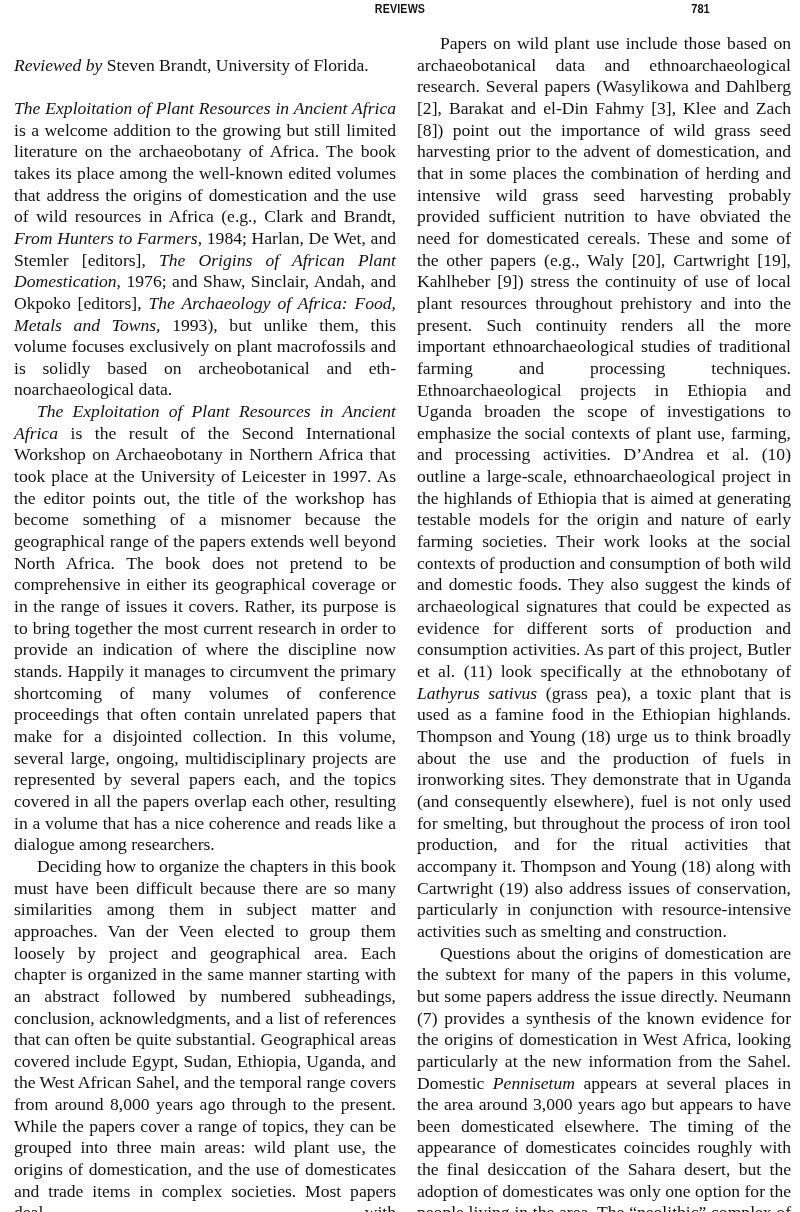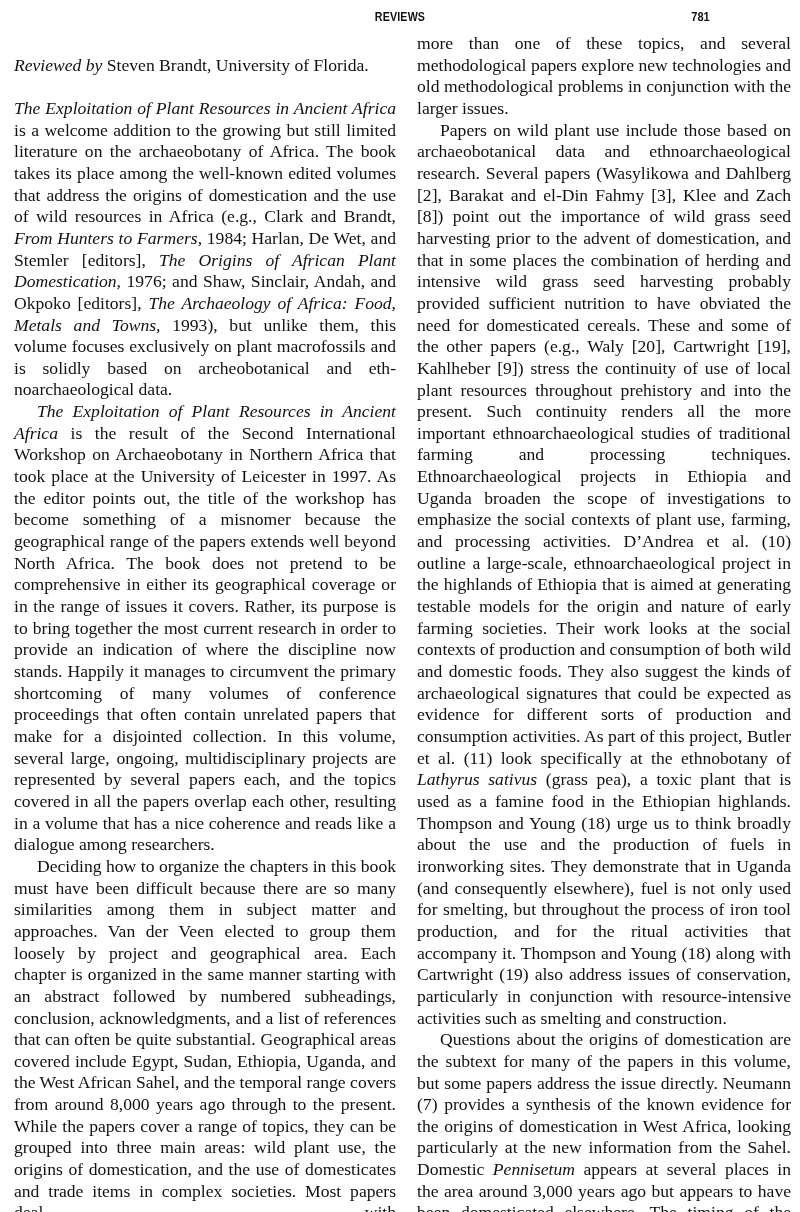--- a/index.html
+++ b/index.html
@@ -1,17 +1,17 @@
 <!DOCTYPE html>
 <html><head>
 <meta charset="utf-8">
 <style>
   html, body { margin: 0; padding: 0; background: #ffffff; }
   body { width: 800px; height: 1212px; position: relative; overflow: hidden; color: #111; }
-  .header { position: absolute; top: 12px; left: 0; width: 720px; height: 14px; text-decoration: underline; }
+  .header { position: absolute; top: 4px; left: 0; width: 720px; height: 14px; text-decoration: underline; }
   .running-head { position: absolute; top: -3px; left: 0; width: 800px; text-align: center;
     font-family: "Liberation Sans", sans-serif; font-weight: bold; font-size: 13px; letter-spacing: 0.2px; transform: scaleX(0.82); }
   .page-number { position: absolute; top: -3px; right: 10px;
     font-family: "Liberation Sans", sans-serif; font-weight: bold; font-size: 13px; transform: scaleX(0.85); transform-origin: right; }
   .col { position: absolute; top: 33px; font-family: "Liberation Serif", serif; font-size: 17.6px; line-height: 21.65px; text-align: justify; hyphens: manual; }
   .col-left { left: 14px; width: 382px; }
   .col-right { left: 417px; width: 374px; }
   .col p { margin: 0; }
   .indent { text-indent: 23px; }
   .gap-1 { margin-top: 21.65px !important; }
@@ -27,16 +27,15 @@
 </div>
 
 <div class="col col-left">
   <p class="gap-1"><i>Reviewed by</i><span> Steven Brandt, University of Florida.</span></p>
   <p class="gap-2"><i>The Exploitation of Plant Resources in Ancient Africa</i><span> is a welcome addition to the growing but still limited liter­ature on the archaeobotany of Africa. The book takes its place among the well-known edited volumes that address the origins of domestication and the use of wild resources in Africa (e.g., Clark and Brandt, </span><i>From Hunters to Farm­ers,</i><span> 1984; Harlan, De Wet, and Stemler [editors], </span><i>The Ori­gins of African Plant Domestication,</i><span> 1976; and Shaw, Sinclair, Andah, and Okpoko [editors], </span><i>The Archaeology of Africa: Food, Metals and Towns,</i><span> 1993), but unlike them, this volume focuses exclusively on plant macro­fossils and is solidly based on archeobotanical and eth­noarchaeological data.</span></p>
   <p class="indent"><i>The Exploitation of Plant Resources in Ancient Africa</i><span> is the result of the Second International Workshop on Archaeobotany in Northern Africa that took place at the University of Leicester in 1997. As the editor points out, the title of the workshop has become something of a mis­nomer because the geographical range of the papers extends well beyond North Africa. The book does not pre­tend to be comprehensive in either its geographical cov­erage or in the range of issues it covers. Rather, its purpose is to bring together the most current research in order to provide an indication of where the discipline now stands. Happily it manages to circumvent the primary short­coming of many volumes of conference proceedings that often contain unrelated papers that make for a disjointed collection. In this volume, several large, ongoing, multi­disciplinary projects are represented by several papers each, and the topics covered in all the papers overlap each other, resulting in a volume that has a nice coherence and reads like a dialogue among researchers.</span></p>
   <p class="indent" style="text-align-last: justify;"><span>Deciding how to organize the chapters in this book must have been difficult because there are so many sim­ilarities among them in subject matter and approaches. Van der Veen elected to group them loosely by project and geographical area. Each chapter is organized in the same manner starting with an abstract followed by num­bered subheadings, conclusion, acknowledgments, and a list of references that can often be quite substantial. Geo­graphical areas covered include Egypt, Sudan, Ethiopia, Uganda, and the West African Sahel, and the temporal range covers from around 8,000 years ago through to the present. While the papers cover a range of topics, they can be grouped into three main areas: wild plant use, the origins of domestication, and the use of domesticates and trade items in complex societies. Most papers deal with </span></p>
 </div>
 
 <div class="col col-right">
-    <p><span>more than one of these topics, and several methodolog­ical papers explore new technologies and old method­ological problems in conjunction with the larger issues.</span></p>
   <p class="indent"><span>Papers on wild plant use include those based on archaeobotanical data and ethnoarchaeological research. Several papers (Wasylikowa and Dahlberg [2], Barakat and el-Din Fahmy [3], Klee and Zach [8]) point out the importance of wild grass seed harvesting prior to the advent of domestication, and that in some places the com­bination of herding and intensive wild grass seed har­vesting probably provided sufficient nutrition to have obviated the need for domesticated cereals. These and some of the other papers (e.g., Waly [20], Cartwright [19], Kahlheber [9]) stress the continuity of use of local plant resources throughout prehistory and into the pre­sent. Such continuity renders all the more important eth­noarchaeological studies of traditional farming and processing techniques. Ethnoarchaeological projects in Ethiopia and Uganda broaden the scope of investigations to emphasize the social contexts of plant use, farming, and processing activities. D’Andrea et al. (10) outline a large-scale, ethnoarchaeological project in the highlands of Ethiopia that is aimed at generating testable models for the origin and nature of early farming societies. Their work looks at the social contexts of production and con­sumption of both wild and domestic foods. They also sug­gest the kinds of archaeological signatures that could be expected as evidence for different sorts of production and consumption activities. As part of this project, But­ler et al. (11) look specifically at the ethnobotany of </span><i>Lath­yrus sativus</i><span> (grass pea), a toxic plant that is used as a famine food in the Ethiopian highlands. Thompson and Young (18) urge us to think broadly about the use and the production of fuels in ironworking sites. They demon­strate that in Uganda (and consequently elsewhere), fuel is not only used for smelting, but throughout the process of iron tool production, and for the ritual activities that accompany it. Thompson and Young (18) along with Cartwright (19) also address issues of conservation, par­ticularly in conjunction with resource-intensive activities such as smelting and construction.</span></p>
   <p class="indent"><span>Questions about the origins of domestication are the subtext for many of the papers in this volume, but some papers address the issue directly. Neumann (7) provides a synthesis of the known evidence for the origins of domestication in West Africa, looking particularly at the new information from the Sahel. Domestic </span><i>Pennisetum</i><span> appears at several places in the area around 3,000 years ago but appears to have been domesticated elsewhere. The timing of the appearance of domesticates coincides roughly with the final desiccation of the Sahara desert, but the adoption of domesticates was only one option for the people living in the area. The “neolithic” complex of cattle, pottery, and domestic plants does not appear to</span></p>
 </div>
 
 </body></html>

